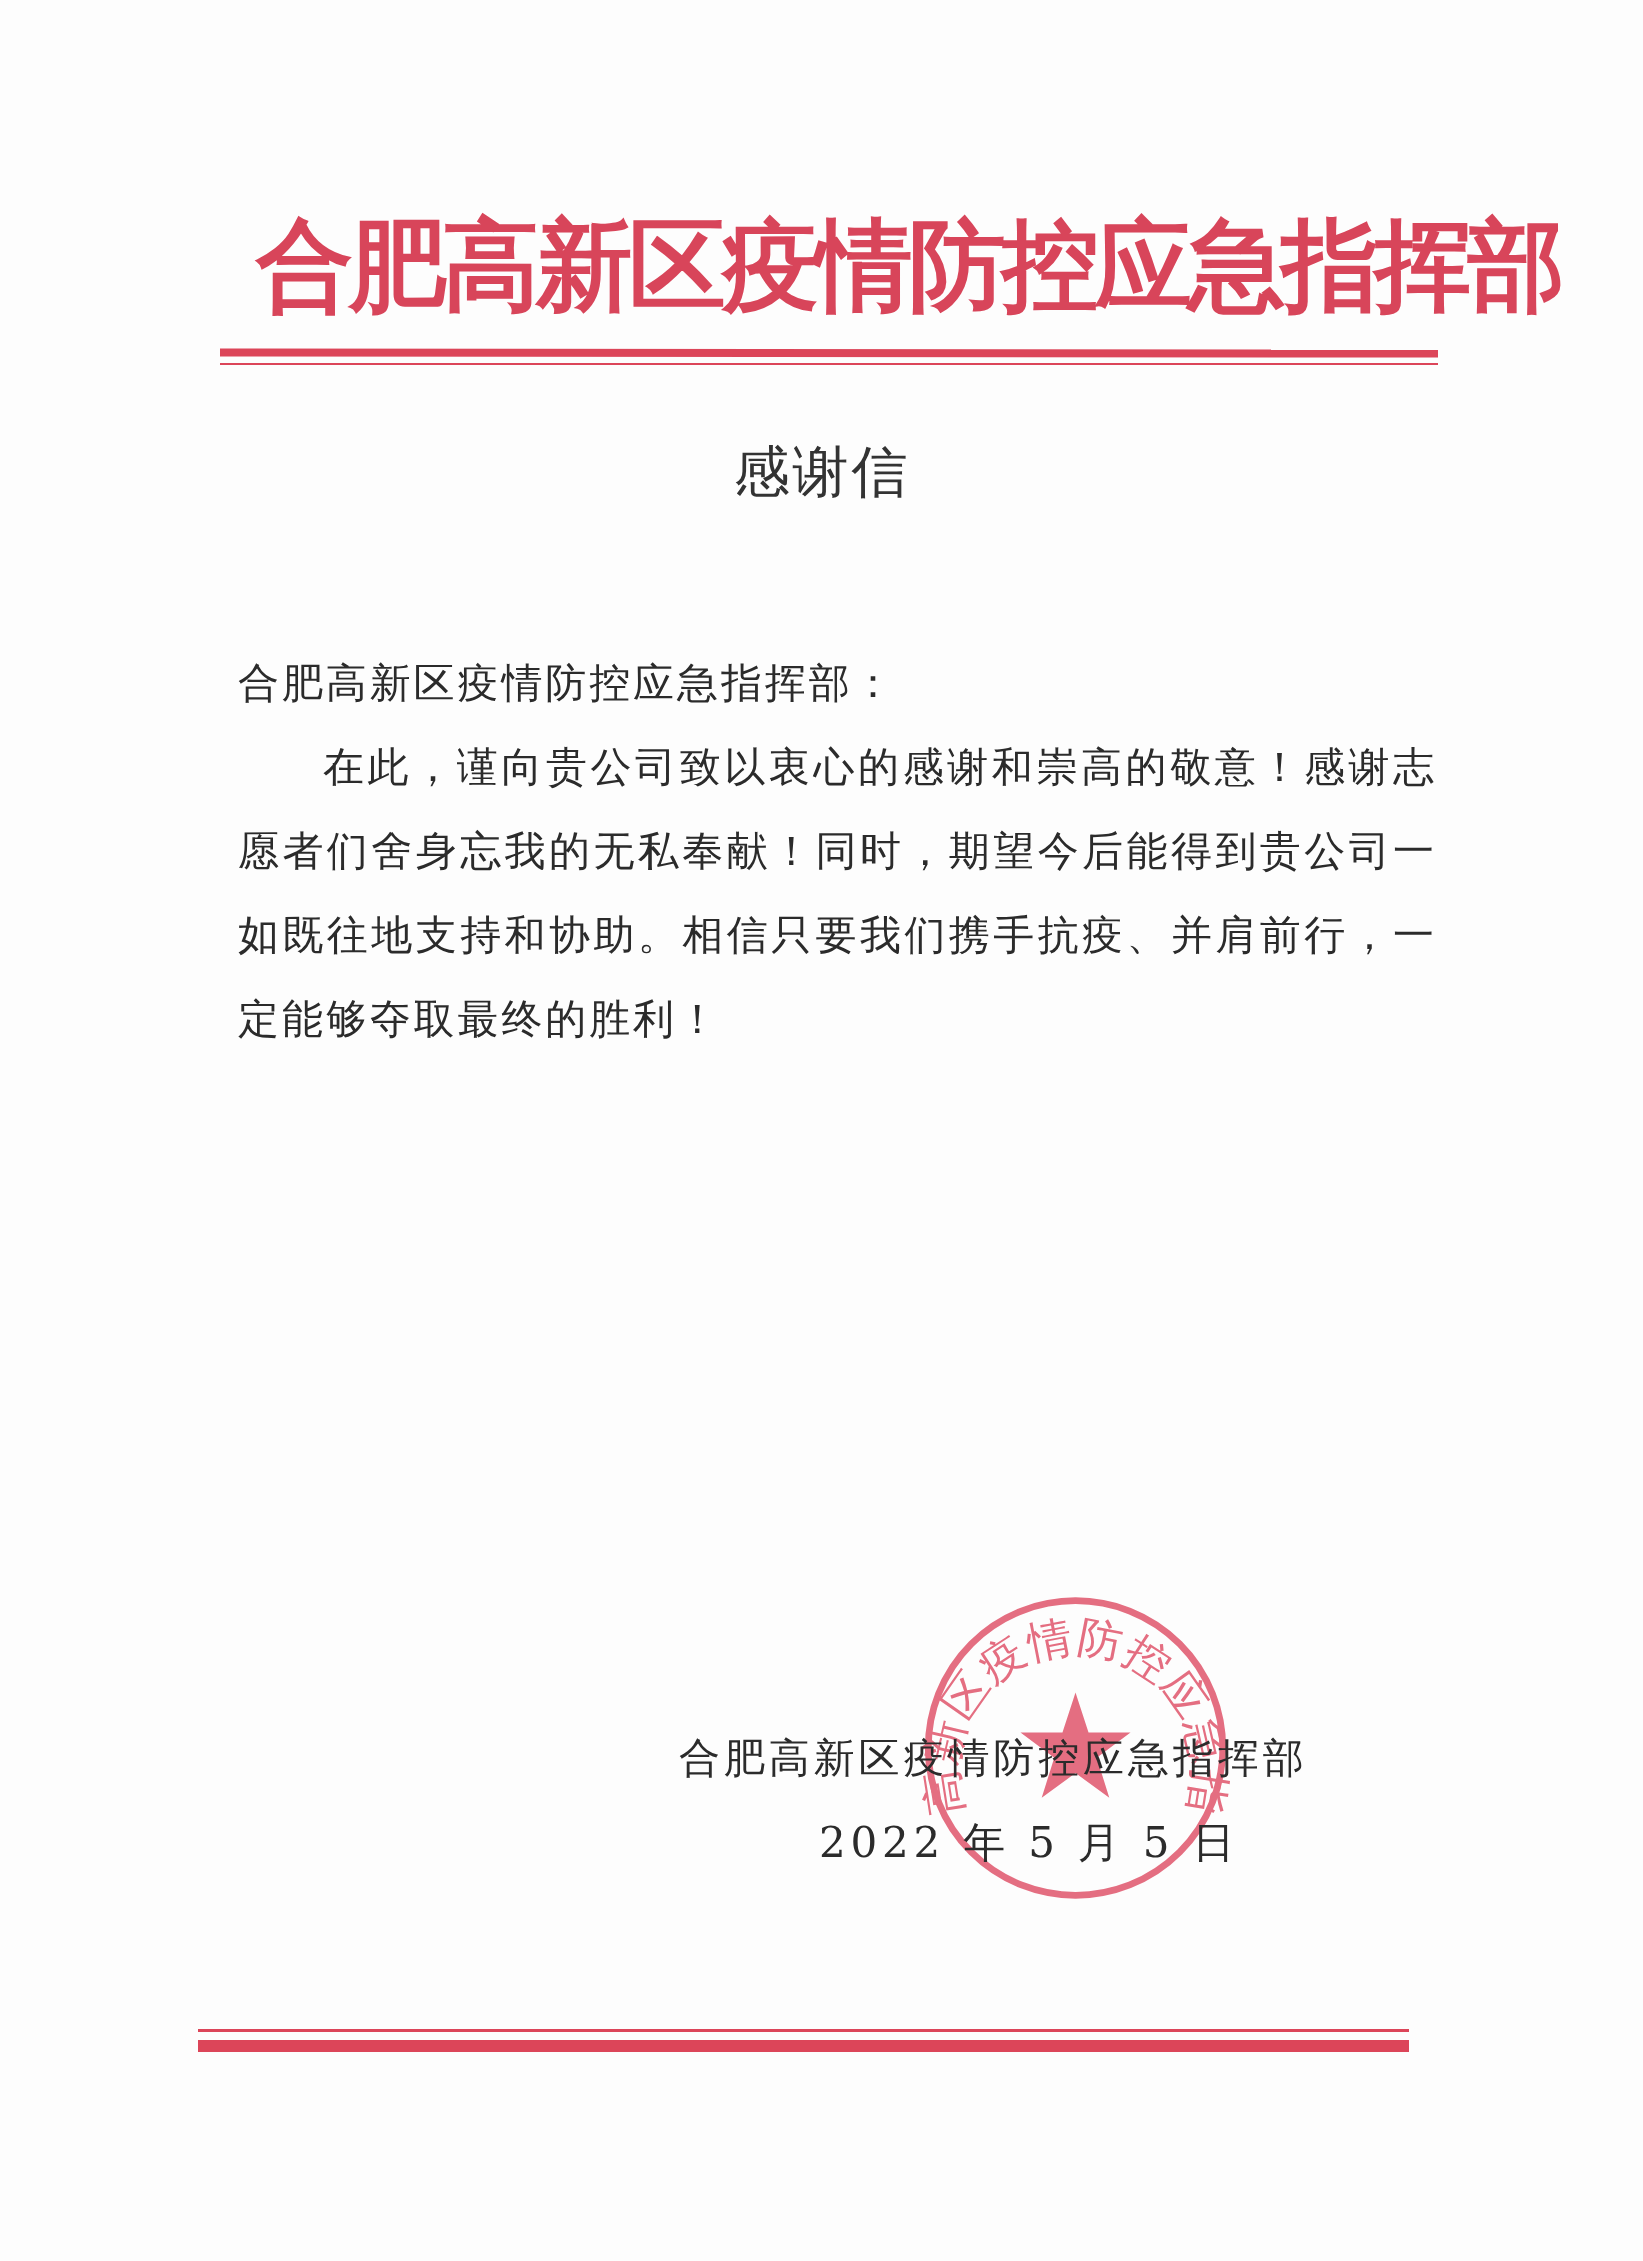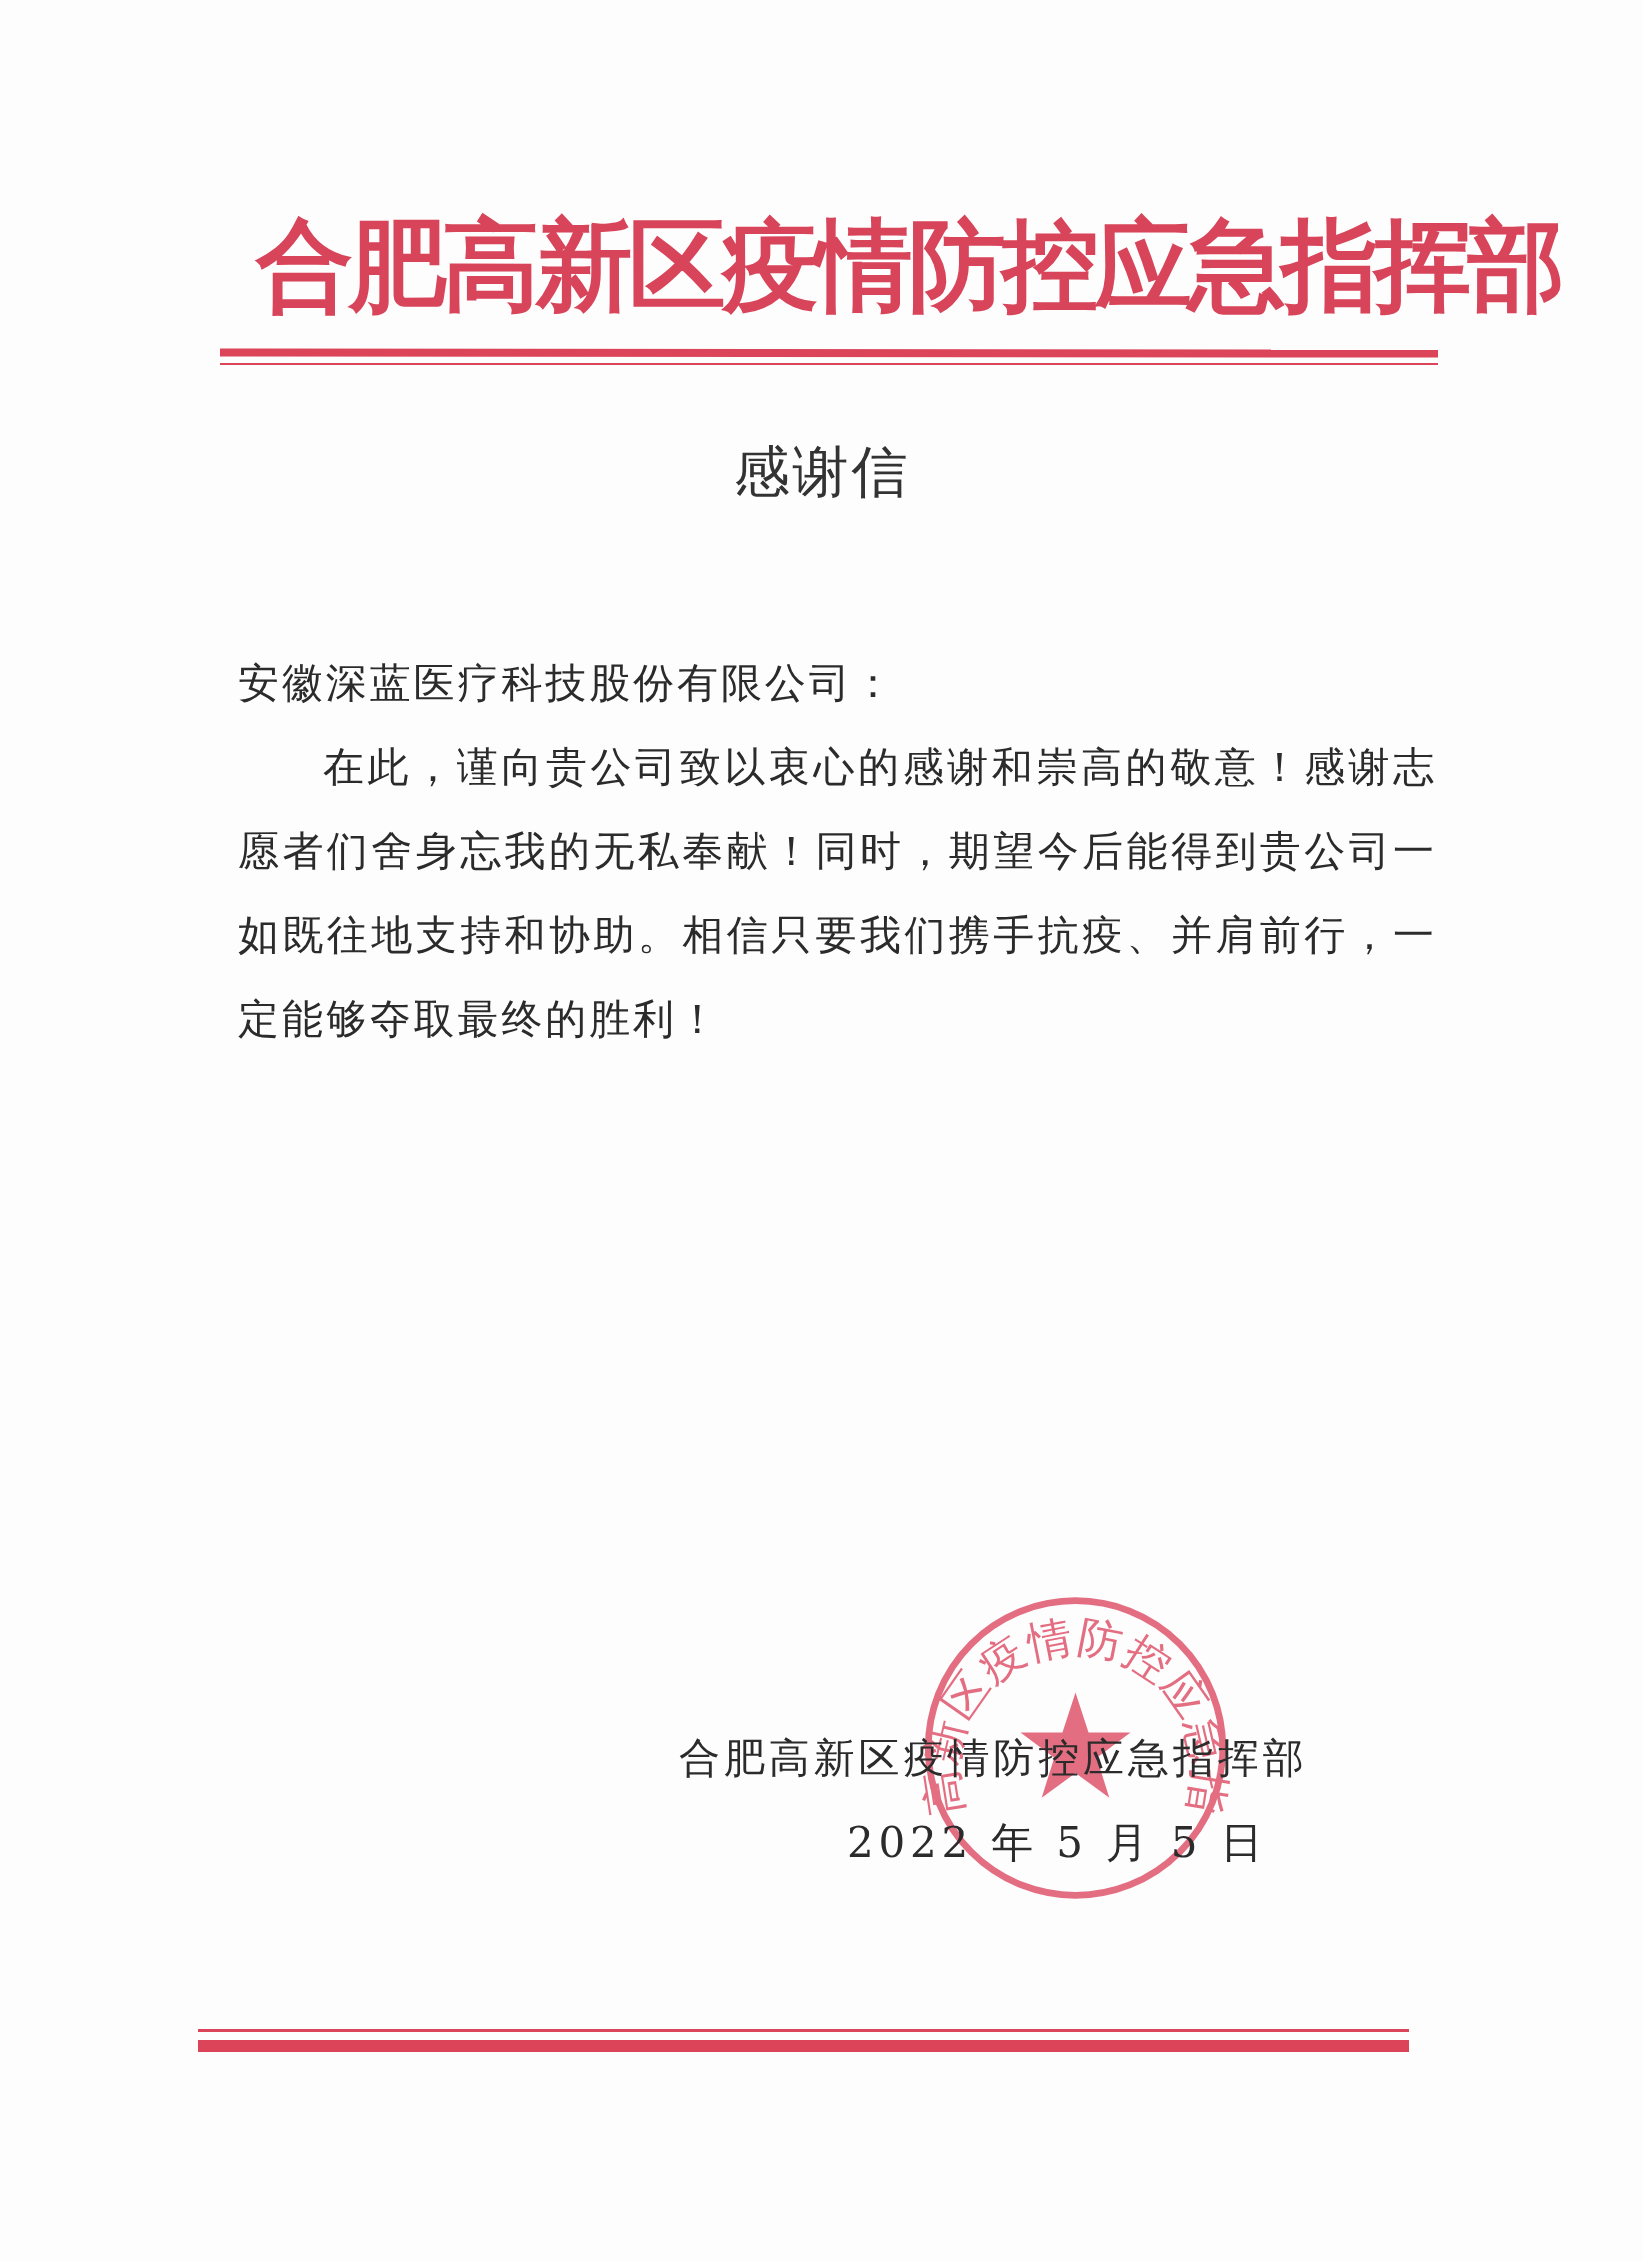--- a/index.html
+++ b/index.html
@@ -13,34 +13,34 @@
   .letter-title { position:absolute; left:0; width:1644px; top:435px; text-align:center;
     font-size:56px; font-weight:normal; color:#333; letter-spacing:2.9px; }
   .body-text { position:absolute; left:238px; width:1199px; top:641px;
     font-size:41px; line-height:84px; color:#2b2b2b; letter-spacing:2.9px; }
   .body-text p { margin:0; }
   .salutation { margin-bottom:0; }
   .para { text-indent:85px; text-align:justify; text-align-last:left; }
   .signature { position:absolute; left:679px; top:1731px; font-size:41px;
     letter-spacing:3.9px; white-space:nowrap; color:#2b2b2b; z-index:2; }
   .date { position:absolute; left:819px; top:1815px; font-size:42px;
-    letter-spacing:4.8px; white-space:nowrap; color:#2b2b2b; z-index:2;margin-left:28px; }
+    letter-spacing:4.8px; white-space:nowrap; color:#2b2b2b; z-index:2; }
   .stamp { position:absolute; left:921px; top:1591px; width:309px; height:314px; z-index:1; opacity:0.85; }
 </style>
 </head>
 <body>
 
 <div class="header-title">合肥高新区疫情防控应急指挥部</div>
 <div class="rule" style="left:220px;top:349px;width:1218px;height:7.7px;transform:rotate(0.05deg);"></div>
 <div class="rule" style="left:220px;top:363px;width:1218px;height:2.4px;"></div>
 
 <div class="letter-title">感谢信</div>
 
 <div class="body-text">
-  <p class="salutation">安徽深蓝医疗科技股份有限公司：</p>
+  <p class="salutation">合肥高新区疫情防控应急指挥部：</p>
   <p class="para">在此，谨向贵公司致以衷心的感谢和崇高的敬意！感谢志愿者们舍身忘我的无私奉献！同时，期望今后能得到贵公司一如既往地支持和协助。相信只要我们携手抗疫、并肩前行，一定能够夺取最终的胜利！</p>
 </div>
 
 <svg class="stamp" viewBox="0 0 640 650">
   <defs>
     <path id="stampArc" d="M 95 470 A 245 245 0 1 1 545 470"></path>
   </defs>
   <circle cx="320" cy="325" r="305" fill="none" stroke="#e0566c" stroke-width="14"></circle>
   <text font-family="DejaVu Sans, sans-serif" font-size="92" fill="#e0566c" letter-spacing="2">
     <textPath href="#stampArc" startOffset="50%" text-anchor="middle">合肥高新区疫情防控应急指挥部</textPath>

